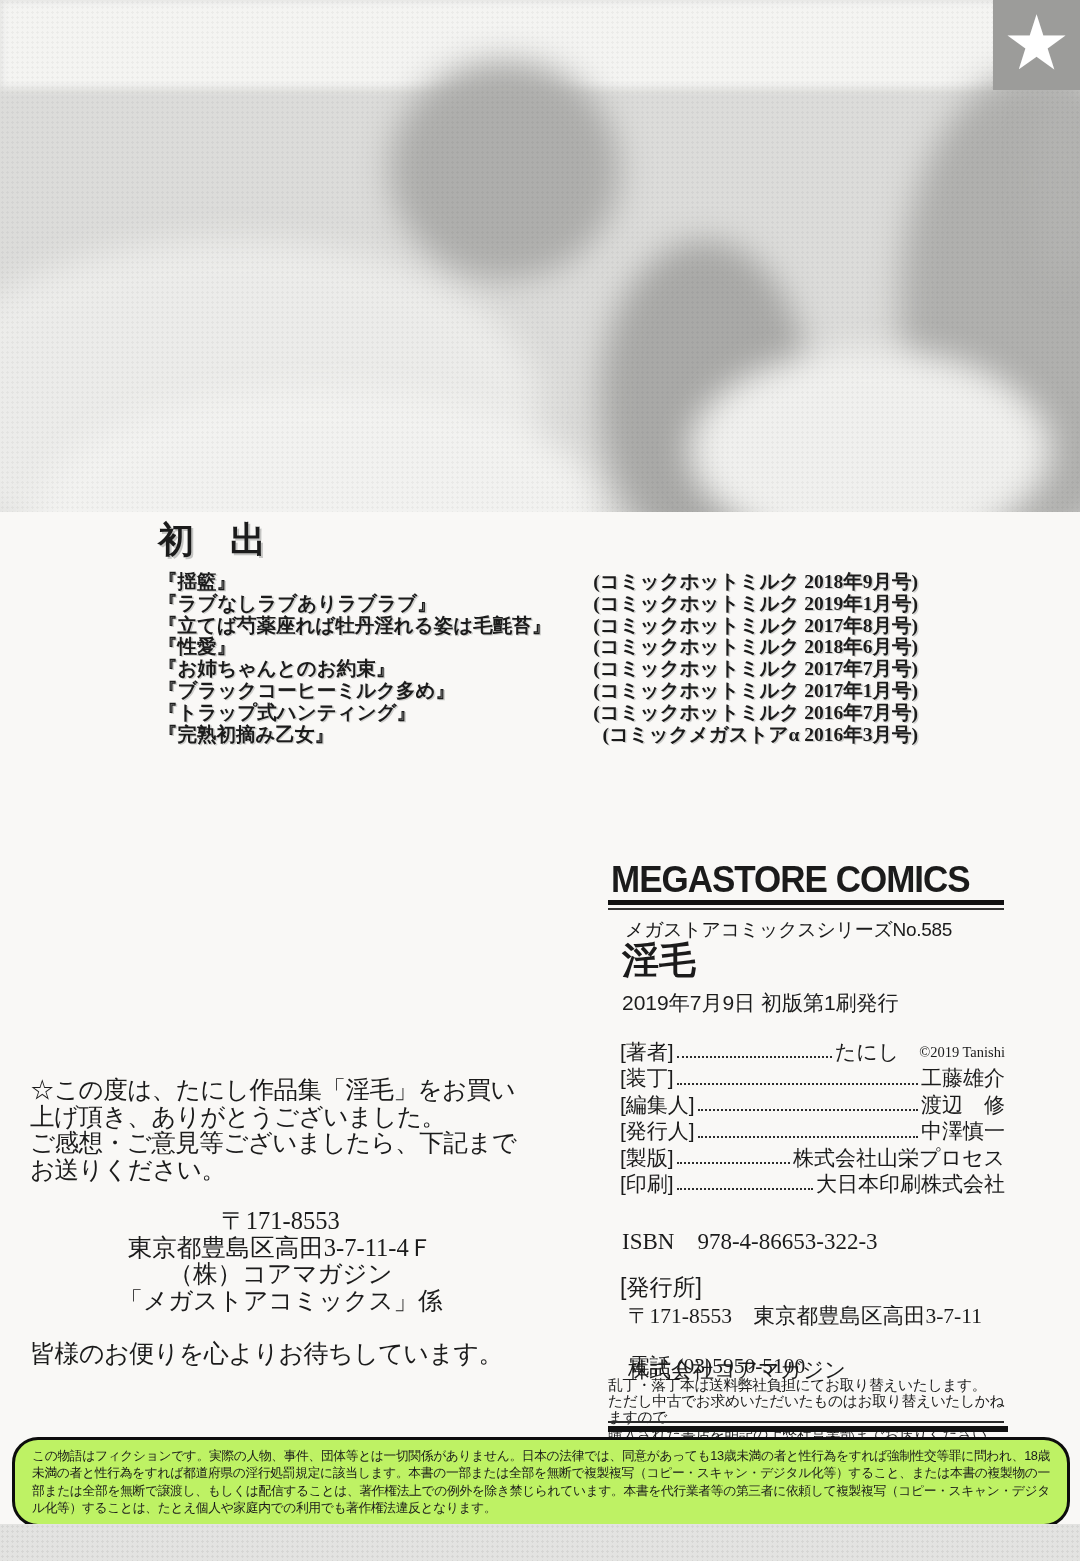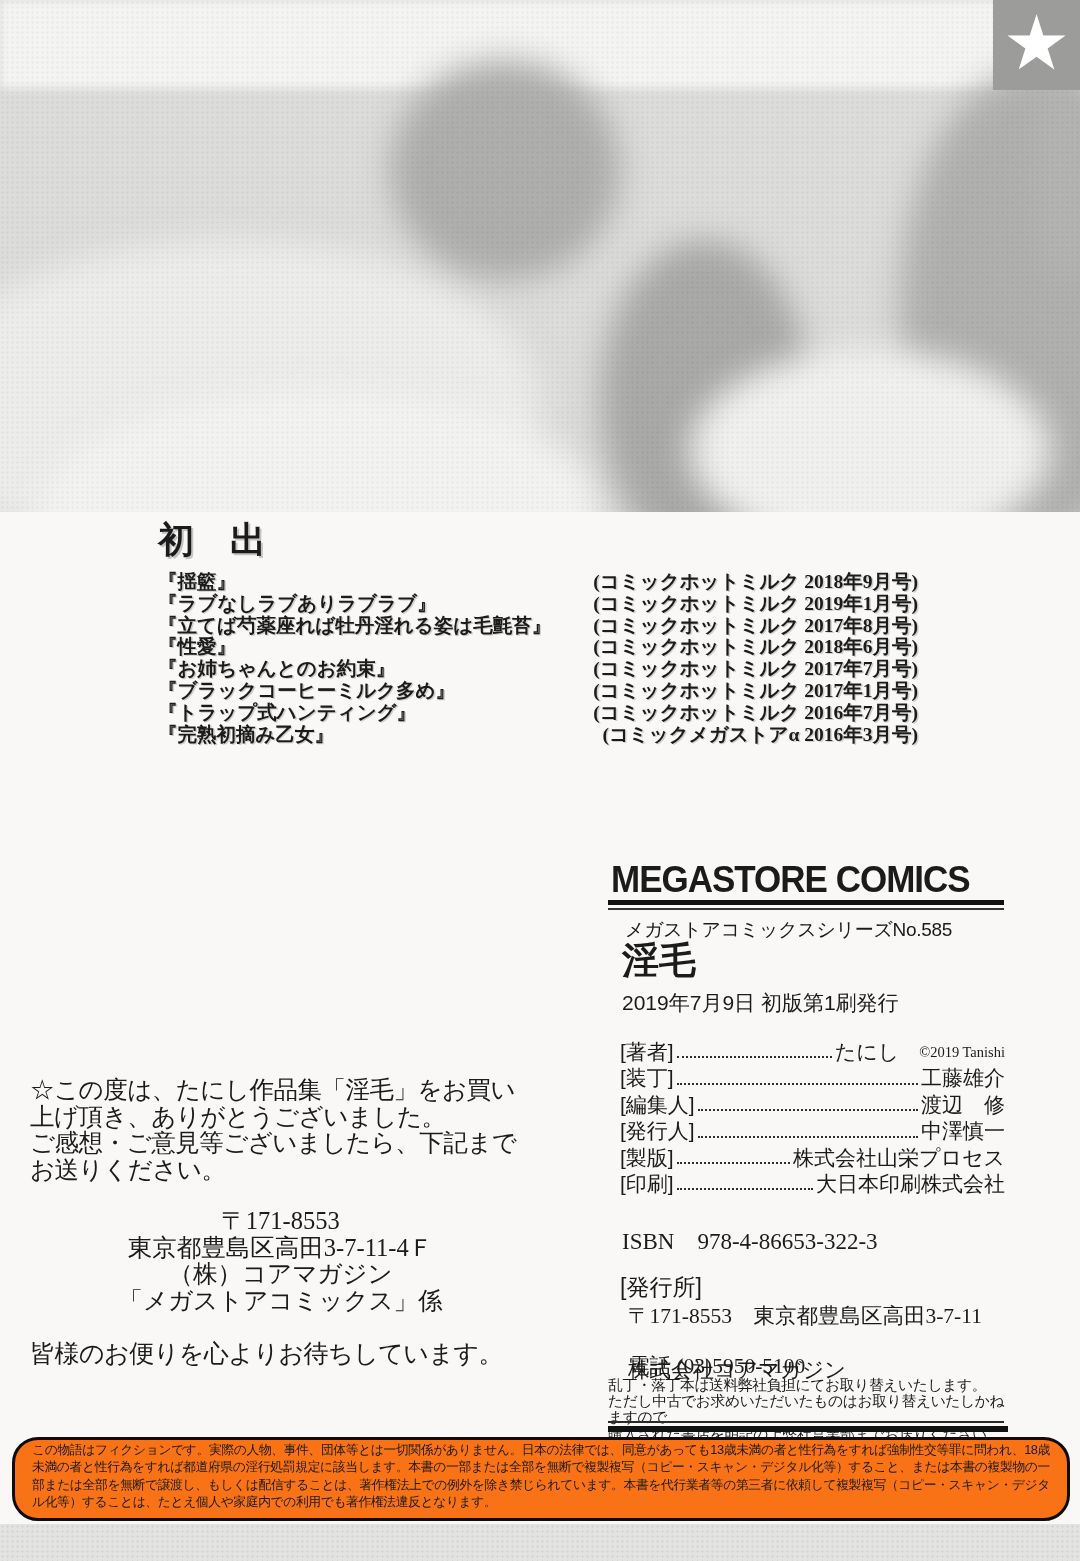--- a/index.html
+++ b/index.html
@@ -80,22 +80,22 @@
   .pub-label{position:absolute;left:620px;top:1272px;font-size:23px;}
   .pub-addr{position:absolute;left:628px;top:1301px;font-size:21.5px;font-family:"Liberation Serif",serif;}
   .pub-company{position:absolute;left:628px;top:1327px;font-size:21.5px;margin-top:28px;}
   .pub-phone{position:absolute;left:628px;top:1351px;font-size:21.5px;font-family:"Liberation Serif",serif;}
   .notice{position:absolute;left:608px;top:1377px;width:404px;font-size:14.8px;line-height:16.2px;letter-spacing:-0.4px;}
   .bottom-rule-thin{left:608px;top:1421px;width:396px;height:2px;background:#2a2a2a;}
   .bottom-rule-thick{left:608px;top:1426px;width:400px;height:6px;}
   
   .disclaimer{
     position:absolute;left:12px;top:1437px;width:1018px;
-    border:3px solid #0d0d0d;border-radius:26px;background:#f97316;
-    padding:1px 17px 8px;font-size:12.8px;line-height:17.3px;
+    border:3px solid #0d0d0d;border-radius:26px;background:#bef264;
+    padding:7px 17px 8px;font-size:12.8px;line-height:17.3px;
     letter-spacing:-0.4px;text-align:justify;
   }
   .bottom-band{position:absolute;left:0;top:1524px;width:1080px;height:37px;background:var(--band);}
   .bottom-band::after{
     content:"";position:absolute;inset:0;
     background-image:radial-gradient(rgba(0,0,0,0.06) 1px,transparent 1.3px);
     background-size:5px 5px;
   }
 </style>
 </head>

